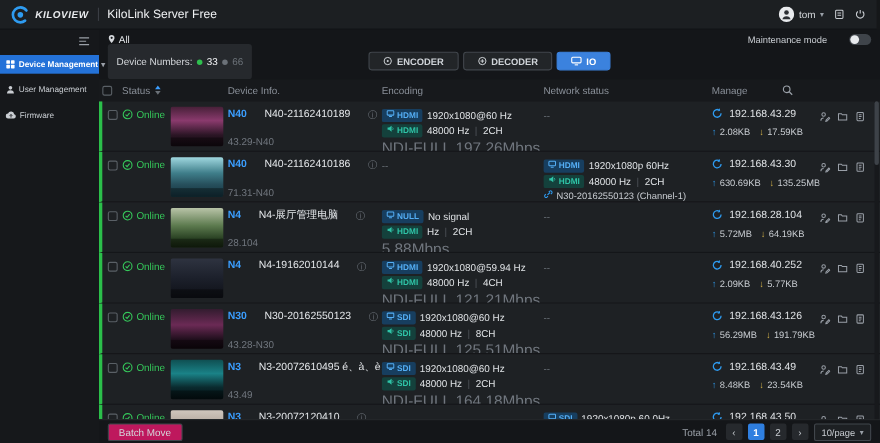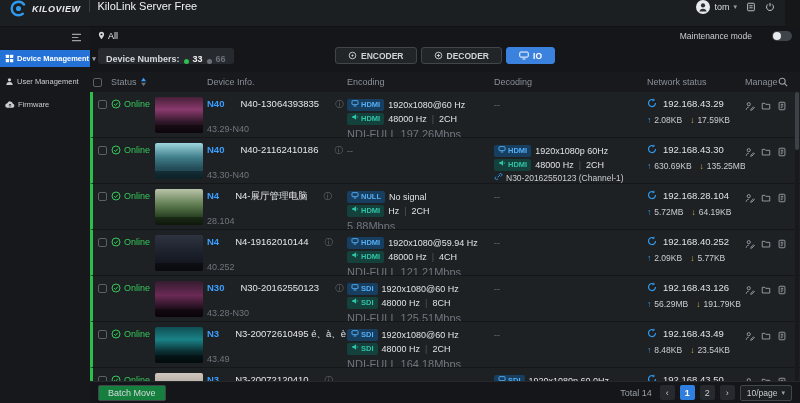--- a/index.html
+++ b/index.html
@@ -1,20 +1,20 @@
 <!DOCTYPE html>
 <html><head>
 <meta charset="utf-8">
 <style>
   *{box-sizing:border-box;margin:0;padding:0}
   html,body{width:800px;height:403px;overflow:hidden}
   body{font-family:"Liberation Sans",sans-serif;background:#151719;color:#e8eaed;position:relative;font-size:9px}
 
   
-  .topbar{position:absolute;top:0;left:0;right:15px;height:27px;background:#1c1f22;display:flex;align-items:flex-start;padding:0 10px;z-index:30;border-bottom:1px solid #101214}
+  .topbar{position:absolute;top:0;left:0;right:3px;height:27px;background:#1c1f22;display:flex;align-items:center;padding:0 10px;z-index:30;border-bottom:1px solid #101214}
   .brand-wrap{display:flex;align-items:center;gap:5px}
   .brand{font-size:9px;font-weight:bold;font-style:italic;letter-spacing:.5px;color:#e8eaed}
   .tb-divider{width:1px;height:12px;background:#3a3e44;margin:0 8px}
   .app-title{font-size:11px;font-weight:normal;color:#f0f2f4}
   .tb-right{margin-left:auto;display:flex;align-items:center;gap:9px}
   .user-chip{display:flex;align-items:center;gap:4px;cursor:pointer}
   .user-chip .uname{font-size:9px;color:#d5d8dc}
   .chev{font-size:7px;color:#9aa0a8}
   .tb-icon{color:#c9cdd2;display:flex;align-items:center;cursor:pointer}
 
@@ -28,21 +28,21 @@
 
   
   .main{position:absolute;top:27px;left:90px;right:0;bottom:0;background:#141619}
   .toolbar1{height:15px;display:flex;align-items:center;justify-content:space-between;padding:2px 8px 0 8px}
   .loc{display:flex;align-items:center;gap:3px;font-size:9px;font-weight:normal;color:#e4e7ea}
   .loc .picon{color:#d5d8dc;display:flex}
   .maint{display:flex;align-items:center;gap:20px;font-size:8.5px;color:#c9cdd2}
   .toggle{width:20px;height:10px;border-radius:5px;background:#3f444a;position:relative;cursor:pointer}
   .toggle .knob{position:absolute;left:1px;top:1px;width:8px;height:8px;border-radius:50%;background:#e8eaed}
   .toolbar2{height:28px;position:relative;display:flex;align-items:center;padding:0 8px}
-  .dev-pill{display:flex;align-items:flex-end;gap:4px;background:#26292d;border-radius:3px;height:16px;padding:0 8px;font-size:9px;color:#d5d8dc;font-weight:bold}
+  .dev-pill{display:flex;align-items:center;gap:4px;background:#26292d;border-radius:3px;height:32px;padding:0 8px;font-size:9px;color:#d5d8dc;font-weight:normal}
   .dot{width:5px;height:5px;border-radius:50%;display:inline-block}
   .dot-on{background:#2fbf4e}
   .dot-off{background:#6b7178}
   .cnt-on{color:#f0f2f4}
   .cnt-off{color:#6b7178}
   .tabs{position:absolute;left:50%;transform:translateX(-50%);top:5px;display:flex;gap:4px}
   .tab{display:flex;align-items:center;gap:4px;height:17px;padding:0 12px;border-radius:3px;background:#222528;border:1px solid #41464c;font-size:8.5px;font-weight:bold;color:#cfd3d8;cursor:pointer;white-space:nowrap}
   .tab .ticon{display:flex;align-items:center}
   .tab.active{background:#3b82de;border-color:#3b82de;color:#fff}
 
@@ -76,37 +76,37 @@
   .dname{color:#e4e7ea;font-size:9.5px}
   .infoi{color:#6b7178;font-size:8.5px;cursor:pointer}
   .subtt{color:#70767e;font-size:9px;margin-top:14px;line-height:11px}
 
   .mline{display:flex;align-items:center;gap:4px;line-height:14px;white-space:nowrap}
   .badge{display:inline-flex;align-items:center;gap:2px;height:12px;padding:0 4px;border-radius:2px;font-size:7.5px;font-weight:bold}
   .b-video{background:#173e5f;color:#54aef5}
   .b-audio{background:#14413c;color:#2fc4a7}
   .mval{color:#dfe2e5;font-size:9px}
   .msep{color:#50555b;font-size:9px;margin:0 1px}
-  .ndiline{color:#70767e;font-size:11px;line-height:12px;display:flex;gap:4px;margin-top:2px;white-space:nowrap}
+  .ndiline{color:#70767e;font-size:14px;line-height:12px;display:flex;gap:4px;margin-top:2px;white-space:nowrap}
   .dash{color:#6b7178;font-size:9px;padding-top:2px}
   .linkline{display:flex;align-items:flex-start;gap:3px;color:#c9cdd2;font-size:8.5px;line-height:12px}
   .linkline .licon{color:#2e9bf0;display:flex}
 
   .netip{display:flex;gap:6px;color:#dfe2e5;font-size:9.5px;line-height:12px;white-space:nowrap}
   .netip .ricon{color:#2e9bf0;display:flex}
   .netrate{display:flex;align-items:center;gap:3px;font-size:8.5px;color:#c9cdd2;margin-top:5px;white-space:nowrap}
   .up-arrow{color:#2e9bf0;font-weight:bold}
   .down-arrow{color:#d9b64a;font-weight:bold;margin-left:5px}
 
   .c-manage{display:flex;gap:6px;padding-top:9px;color:#9aa0a8}
   .mgicon{cursor:pointer;display:flex}
 
   
   .tfoot{position:absolute;left:0;right:0;bottom:0;height:22px;background:#141619;border-top:1px solid #26292c;display:flex;align-items:center;justify-content:space-between;padding:0 8px;z-index:10}
-  .batch-btn{background:#15803d;border:1px solid #41464c;border-radius:2px;color:#d5d8dc;font-size:9px;padding:2px 9px;cursor:pointer}
+  .batch-btn{background:#be185d;border:1px solid #41464c;border-radius:2px;color:#d5d8dc;font-size:9px;padding:2px 9px;cursor:pointer}
   .pag{display:flex;align-items:center;gap:5px}
   .total{color:#9aa0a8;font-size:9px;margin-right:3px}
   .pbtn{min-width:15px;height:15px;border-radius:2px;background:#26292d;color:#c9cdd2;font-size:9px;display:flex;align-items:center;justify-content:center;cursor:pointer;padding:0 3px}
   .pbtn.active{background:#2f7fe0;color:#fff;font-weight:bold}
   .psize{display:flex;align-items:center;gap:4px;background:#1d2023;border:1px solid #41464c;border-radius:2px;height:16px;padding:0 6px;font-size:8.5px;color:#c9cdd2;cursor:pointer}
 
   
   .vscroll{position:absolute;top:65px;right:1px;bottom:22px;width:4px;background:#17191c;z-index:15}
   .vthumb{width:4px;height:58px;border-radius:2px;background:#3d4248;cursor:pointer}
 </style>
@@ -255,21 +255,20 @@
       <span>Status</span>
       <span class="sorticon">
         <svg width="7" height="10" viewBox="0 0 8 12">
             <path d="M4 1l3 4H1z" fill="#3b9eff"></path>
             <path d="M4 11L1 7h6z" fill="#6b7178"></path>
           </svg>
       </span>
     </span>
     <span class="hcell">Device Info.</span>
     <span class="hcell">Encoding</span>
-    <span class="hcell">Decoding</span>
     <span class="hcell">Network status</span>
     <span class="hmanage">
       <span>Manage</span>
       <span class="searchicon">
         <svg width="10" height="10" viewBox="0 0 12 12" fill="none" stroke="currentColor" stroke-width="1.3">
             <circle cx="5" cy="5" r="3.6"></circle>
             <path d="M8 8l3 3"></path>
           </svg>
       </span>
     </span>
@@ -288,21 +287,21 @@
             </svg>
           </span>
           <span>Online</span>
         </div>
         <div class="cell c-thumb">
           <div class="thumbimg th-stage-pink"></div>
         </div>
         <div class="cell">
           <div class="iline">
             <span class="model">N40</span>
-            <span class="dname">N40-13064393835</span>
+            <span class="dname">N40-21162410189</span>
             <span class="infoi">ⓘ</span>
           </div>
           <div class="subtt">43.29-N40</div>
         </div>
         <div class="cell">
           <div class="mline">
             <span class="badge b-video">
               <span><svg width="8" height="8" viewBox="0 0 12 12" fill="none" stroke="currentColor" stroke-width="1.4">
                   <rect x="1.5" y="2.5" width="9" height="6" rx="1"></rect>
                   <path d="M4 10.5h4"></path>
@@ -384,21 +383,21 @@
         </div>
         <div class="cell c-thumb">
           <div class="thumbimg th-boat-teal"></div>
         </div>
         <div class="cell">
           <div class="iline">
             <span class="model">N40</span>
             <span class="dname">N40-21162410186</span>
             <span class="infoi">ⓘ</span>
           </div>
-          <div class="subtt">43.30-N40</div>
+          <div class="subtt">71.31-N40</div>
         </div>
         <div class="cell">
           <div class="dash">--</div>
         </div>
         <div class="cell">
           <div class="mline">
             <span class="badge b-video">
               <span><svg width="8" height="8" viewBox="0 0 12 12" fill="none" stroke="currentColor" stroke-width="1.4">
                   <rect x="1.5" y="2.5" width="9" height="6" rx="1"></rect>
                   <path d="M4 10.5h4"></path>
@@ -575,21 +574,20 @@
         </div>
         <div class="cell c-thumb">
           <div class="thumbimg th-group-dark"></div>
         </div>
         <div class="cell">
           <div class="iline">
             <span class="model">N4</span>
             <span class="dname">N4-19162010144</span>
             <span class="infoi">ⓘ</span>
           </div>
-          <div class="subtt">40.252</div>
         </div>
         <div class="cell">
           <div class="mline">
             <span class="badge b-video">
               <span><svg width="8" height="8" viewBox="0 0 12 12" fill="none" stroke="currentColor" stroke-width="1.4">
                   <rect x="1.5" y="2.5" width="9" height="6" rx="1"></rect>
                   <path d="M4 10.5h4"></path>
                 </svg></span>
               <span>HDMI</span>
             </span>

